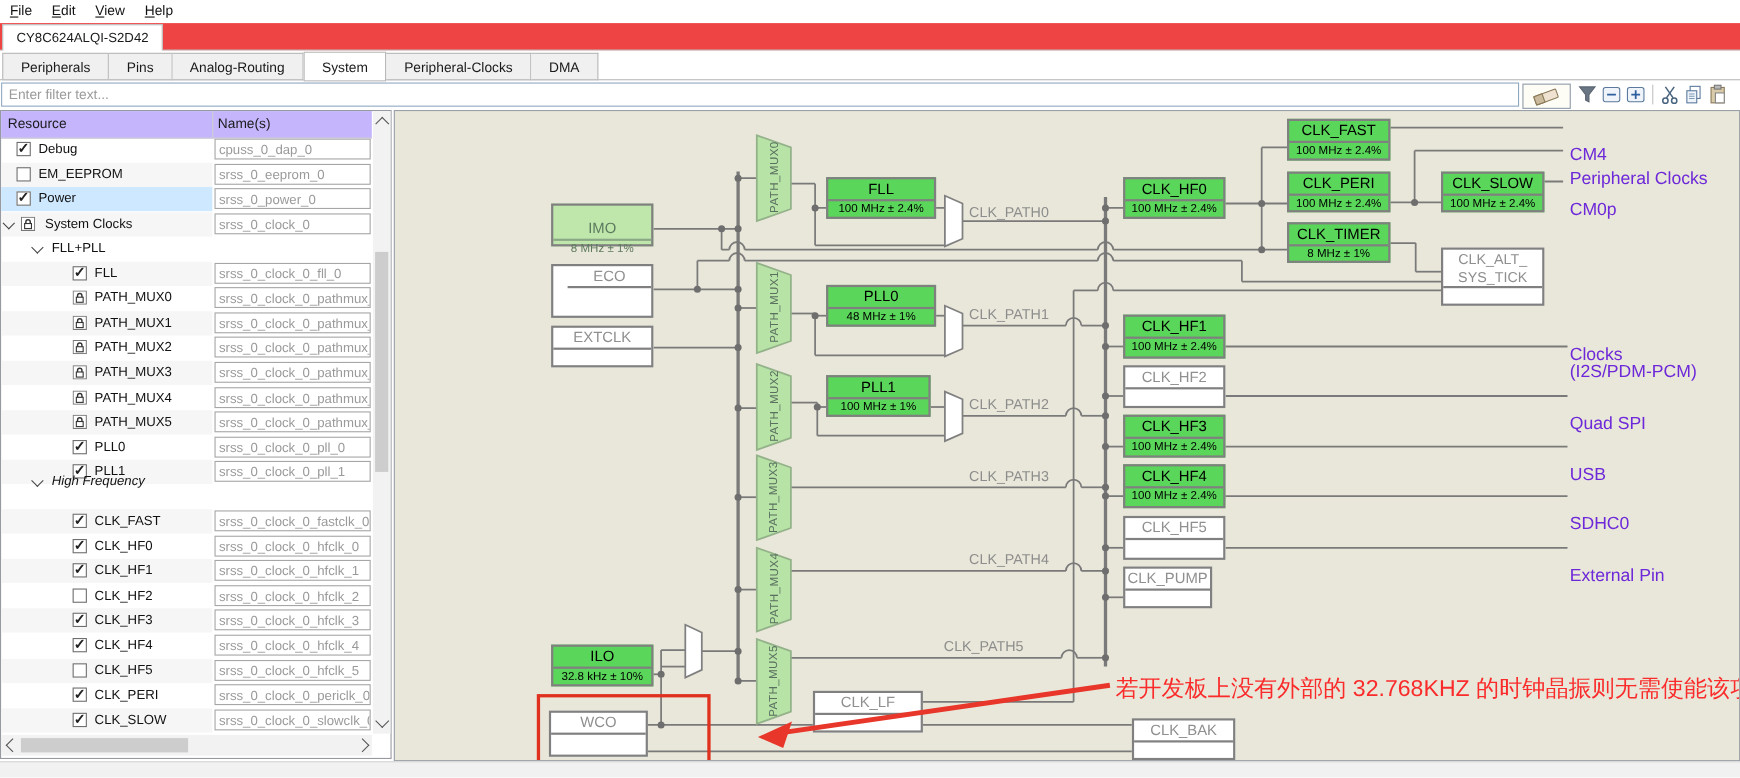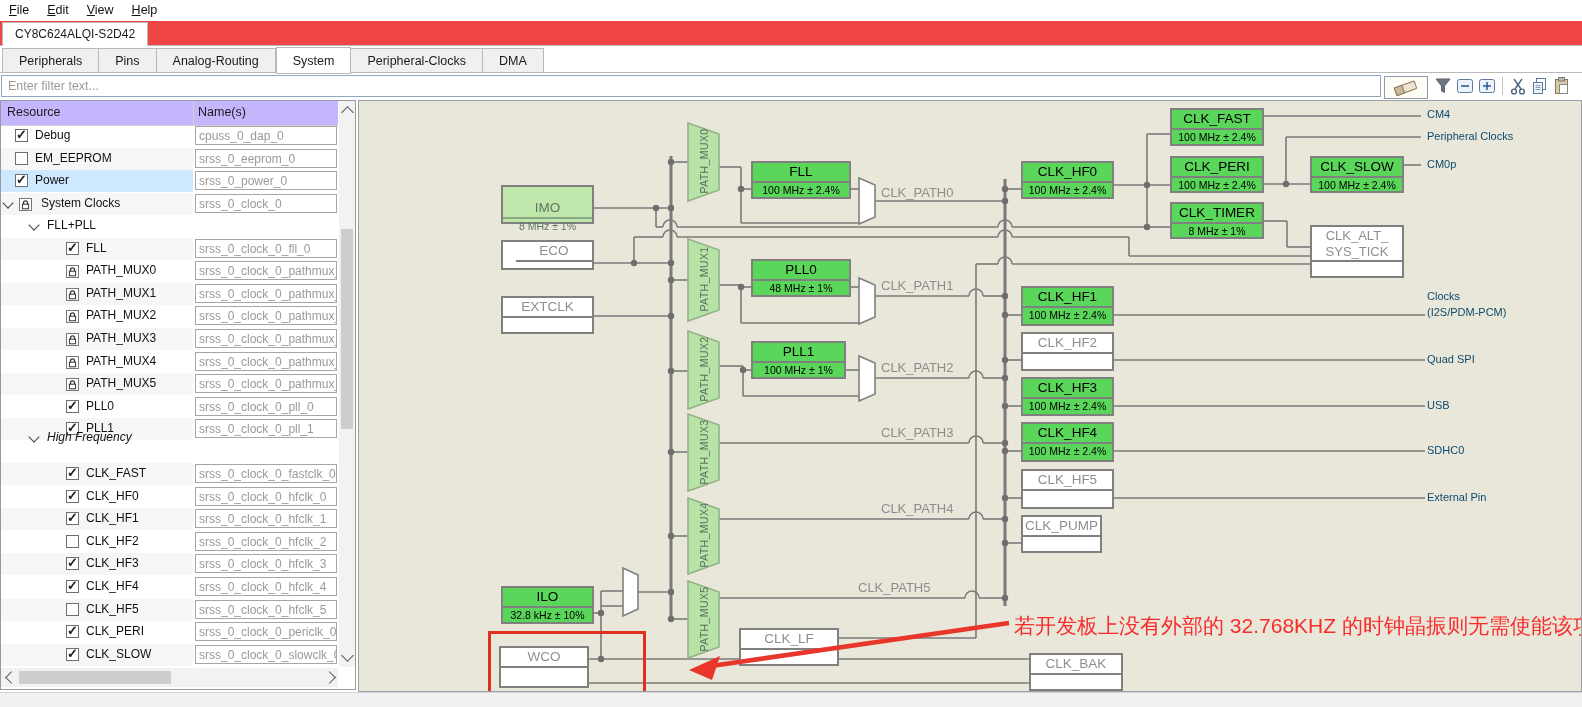--- a/index.html
+++ b/index.html
@@ -61,21 +61,21 @@
   .dbox.green{background:#5ad65a;}
   .dbox.green .t{color:#000;}
   .dbox.lightgreen{background:#bfe7ac;}
   .dbox.lightgreen .t{color:#5d7a5d;border-color:#8ba886;margin-top:12px;}
   .dbox.lightgreen .v{color:#5d7a5d;}
   .dbox.white{background:#fff;}
   .dbox.white .t,.dbox.white .t2{color:#8f8f8f;}
   .muxlabel{position:absolute;font-size:10.5px;color:#5a6f5f;text-align:center;transform:rotate(-90deg);
       letter-spacing:.4px;white-space:nowrap;z-index:4;}
   .pathlabel{position:absolute;font-size:13px;color:#8d8d8d;white-space:nowrap;z-index:2;}
-  .rightlabel{position:absolute;font-size:11px;color:#0c4a6e;white-space:nowrap;z-index:2;}
+  .rightlabel{position:absolute;font-size:16px;color:#6d28d9;white-space:nowrap;z-index:2;margin-top:24px;}
   #red-rect{position:absolute;left:129px;top:530px;width:152px;height:58px;border:3px solid #e0301e;z-index:6;}
   #annotation{position:absolute;left:655px;top:511px;font-size:21px;color:#fa2b2b;white-space:nowrap;z-index:6;}
   
   #statusbar{position:absolute;left:0;top:692px;width:100%;height:15px;background:#f1f1f1;border-top:1px solid #d5d5d5;box-sizing:border-box;}
 </style>
 </head>
 <body>
 
 <div id="app">
 
@@ -458,21 +458,21 @@
     <div id="red-rect"></div>
     <div id="annotation">若开发板上没有外部的 32.768KHZ 的时钟晶振则无需使能该项</div>
     <svg width="1224" height="592" style="position:absolute;left:0;top:0;z-index:6;pointer-events:none;" xmlns="http://www.w3.org/2000/svg">
       <line x1="650" y1="522" x2="352" y2="565" stroke="#e8362a" stroke-width="4.5"></line>
       <polygon points="330,569 361,555 353,579" fill="#e8362a"></polygon>
     </svg>
   <div class="dbox lightgreen" style="left: 142px; top: 84px; width: 93px; height: 39px;">
         <div class="t">IMO</div>
         <div class="v">8 MHz ± 1%</div>
       </div>
-      <div class="dbox white" style="left: 142px; top: 139px; width: 93px; height: 30px; padding-left: 13px;">
+      <div class="dbox white" style="left: 142px; top: 139px; width: 93px; height: 49px; padding-left: 13px;">
         <div class="t">ECO</div>
         <div class="v"></div>
       </div>
       <div class="dbox white" style="left: 142px; top: 195px; width: 93px; height: 38px;">
         <div class="t">EXTCLK</div>
         <div class="v"></div>
       </div>
       <div class="dbox green" style="left: 142px; top: 485px; width: 93px; height: 38px;">
         <div class="t">ILO</div>
         <div class="v">32.8 kHz ± 10%</div>

